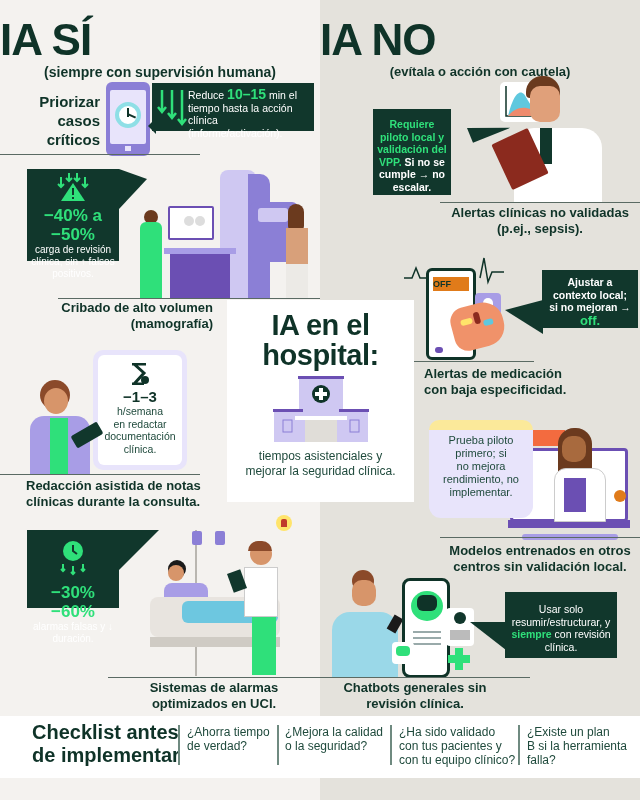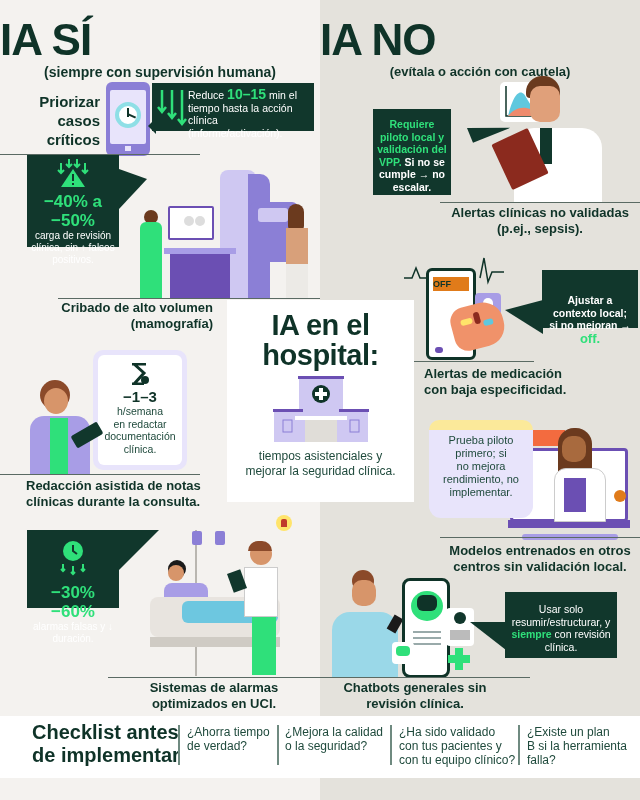--- a/index.html
+++ b/index.html
@@ -59,21 +59,21 @@
         <path d="M5 2v22M1 19l4 5 4-5"></path>
         <path d="M15 2v28M11 25l4 5 4-5"></path>
         <path d="M25 2v34M21 31l4 5 4-5"></path>
       </g>
   </svg>
   <div style="position:absolute;left:36px;top:5px;width:124px;font-size:10.5px;line-height:12.5px;">
     <span>Reduce </span><span class="green" style="font-size:14px;">10–15</span><span> min el tiempo hasta la acción clínica (informe/activación).</span>
   </div>
 </div>
 
-<div class="abs dark-box" style="left:27px;top:155px;width:92px;height:92px;">
+<div class="abs dark-box" style="left:27px;top:169px;width:92px;height:92px;">
   <svg style="margin-top:4px;" width="36" height="30" viewBox="0 0 36 30">
     <path d="M18 10 L30 28 H6 Z" fill="#2fe07a"></path>
       <rect x="17" y="15" width="2" height="7" fill="#11372c"></rect>
       <rect x="17" y="24" width="2" height="2" fill="#11372c"></rect>
     <g stroke="#2fe07a" stroke-width="2" fill="none">
         <path d="M6 4v10M3 11l3 3 3-3"></path>
         <path d="M14 0v8M11 5l3 3 3-3"></path>
         <path d="M22 0v8M19 5l3 3 3-3"></path>
         <path d="M30 4v10M27 11l3 3 3-3"></path>
       </g>
@@ -233,21 +233,21 @@
   <path d="M0 30 L8 30 L12 20 L16 30 L22 30 M76 30 L80 10 L84 34 L88 24 L100 24" stroke="#0f3328" stroke-width="1.5" fill="none"></path>
 </svg>
 <div class="abs" style="left:475px;top:293px;width:26px;height:22px;background:#a89de6;border-radius:4px;">
   <div style="position:absolute;left:8px;top:5px;width:10px;height:10px;background:#fff;border-radius:5px 5px 1px 1px;"></div>
 </div>
 <div class="abs" style="left:452px;top:304px;width:52px;height:44px;background:#f0926a;border-radius:14px 20px 20px 14px;transform:rotate(-15deg);">
   <div style="position:absolute;left:10px;top:12px;width:12px;height:6px;background:#ffe46a;border-radius:3px;"></div>
   <div style="position:absolute;left:24px;top:8px;width:6px;height:12px;background:#8b2a1e;border-radius:3px;"></div>
   <div style="position:absolute;left:32px;top:18px;width:10px;height:6px;background:#5fc8de;border-radius:3px;"></div>
 </div>
-<div class="abs dark-box" style="left:542px;top:270px;width:96px;height:58px;padding-top:24px;font-size:10.5px;line-height:12.5px;font-weight:700;">
+<div class="abs dark-box" style="left:542px;top:270px;width:96px;height:58px;padding-top:6px;font-size:10.5px;line-height:12.5px;font-weight:700;">
   <div>Ajustar a</div>
   <div>contexto local;</div>
   <div>si no mejoran →</div>
   <div class="green" style="font-size:13px;line-height:14px;">off.</div>
 </div>
 <div class="tail" style="left:505px;top:300px;border-top:10px solid transparent;border-right:38px solid #11372c;border-bottom:24px solid transparent;"></div>
 <div class="rule" style="left:414px;top:361px;width:120px;height:1px;"></div>
 <div class="abs label" style="left:424px;top:366px;width:200px;font-size:13px;line-height:16px;">
   <div>Alertas de medicación</div>
   <div>con baja especificidad.</div>

